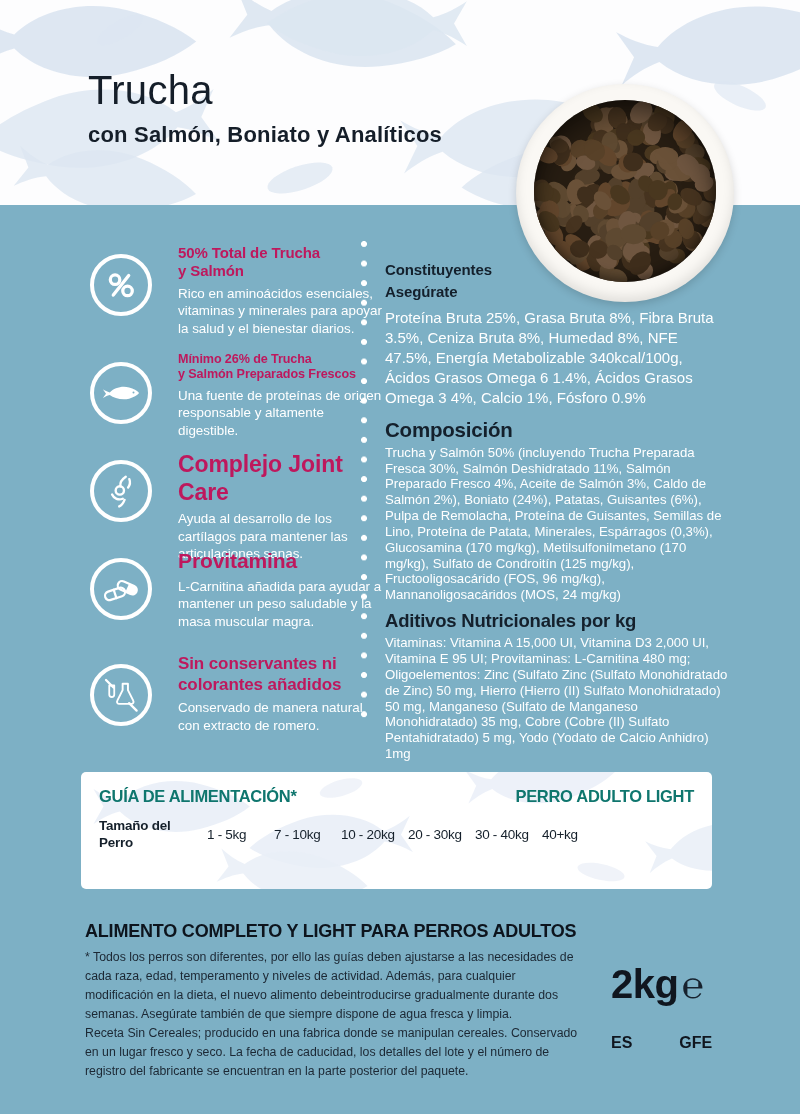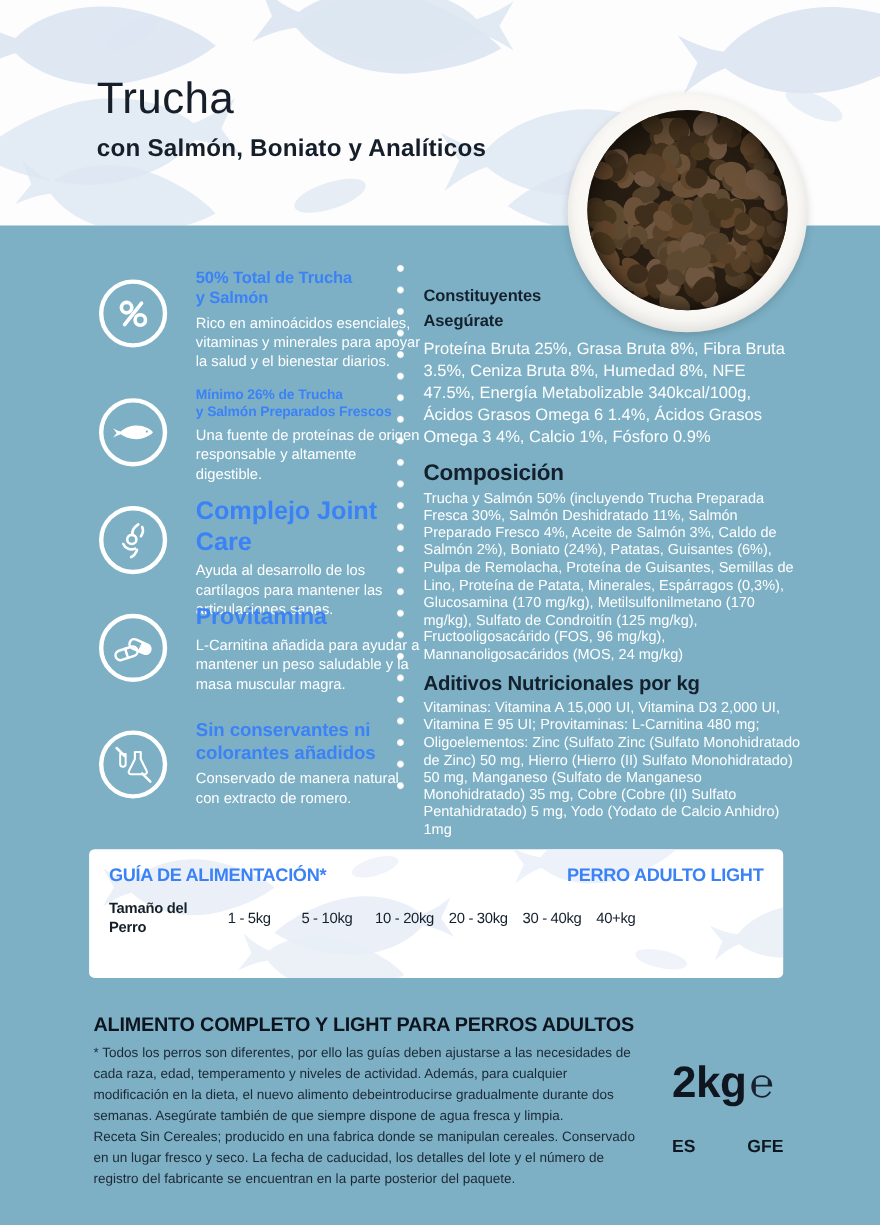--- a/index.html
+++ b/index.html
@@ -22,21 +22,21 @@
   .bowl-inner{position:absolute;left:18px;top:16px;width:182px;height:182px;border-radius:50%;
         background:#271d12;overflow:hidden;}
   .bowl-vignette{position:absolute;left:18px;top:16px;width:182px;height:182px;border-radius:50%;
         box-shadow:inset 0 10px 26px rgba(0,0,0,.5), inset 0 -4px 10px rgba(0,0,0,.3);pointer-events:none;}
 
   
   .benefit{position:absolute;left:90px;width:294px;display:flex;gap:26px;z-index:4;}
   .b-icon{flex:0 0 auto;width:54px;height:54px;border:4px solid #ffffff;border-radius:50%;
           display:flex;align-items:center;justify-content:center;margin-top:10px;}
   .b-text{flex:1;}
-  .benefit h3{margin:0 0 4px;color:#3b82f6;white-space:pre-line;line-height:1.22;letter-spacing:-.1px;}
+  .benefit h3{margin:0 0 4px;color:#be185d;white-space:pre-line;line-height:1.22;letter-spacing:-.1px;}
   .benefit p{margin:0;color:#ffffff;font-size:13.4px;line-height:1.32;}
   .b1 h3{font-size:15px;}
   .b2 h3{font-size:12.6px;}
   .b3 h3{font-size:23px;}
   .b4 h3{font-size:21px;}
   .b5 h3{font-size:17px;}
   .benefit.r1{top:244px;} .benefit.r2{top:352px;} .benefit.r3{top:450px;}
   .benefit.r4{top:548px;} .benefit.r5{top:654px;}
 
   
@@ -51,21 +51,21 @@
   .nutri .body-lg{margin:9px 0 0;width:332px;font-size:15px;line-height:1.33;}
   .nutri h2{margin:10px 0 3px;font-size:20.5px;font-weight:bold;color:#14202c;letter-spacing:-.2px;}
   .nutri h2.additives{font-size:18.5px;margin:7px 0 3px;}
   .nutri .body-sm{margin:0;font-size:13.2px;line-height:1.2;}
 
   
   .guide{position:absolute;left:81px;top:772px;width:631px;height:117px;background:#ffffff;
          border-radius:5px;z-index:4;box-sizing:border-box;padding:15px 18px 12px;overflow:hidden;}
   .guide-pattern{position:absolute;left:0;top:0;}
   .guide-head{position:relative;display:flex;justify-content:space-between;
-         font-size:16.5px;font-weight:bold;color:#3b82f6;letter-spacing:-.3px;}
+         font-size:16.5px;font-weight:bold;color:#0f766e;letter-spacing:-.3px;}
   .guide-row{position:relative;display:grid;grid-template-columns:108px repeat(5,67px) 1fr;
          align-items:center;color:#15202b;}
   .guide-row.sizes{margin-top:12px;}
   .guide-row.grams{margin-top:13px;}
   .guide-row .rlabel{font-weight:bold;font-size:13.4px;white-space:pre-line;line-height:1.25;letter-spacing:-.2px;}
   .guide-row .cell{font-size:13.5px;letter-spacing:-.3px;}
 
   
   .footer-head{position:absolute;left:85px;top:921px;z-index:4;font-size:18px;font-weight:bold;
          color:#0d141d;letter-spacing:-.2px;}
@@ -411,21 +411,21 @@
       </g>
     </svg>
     <div class="guide-head">
       <span>GUÍA DE ALIMENTACIÓN*</span>
       <span>PERRO ADULTO LIGHT</span>
     </div>
     <div class="guide-row sizes">
       <span class="rlabel">Tamaño del
 Perro</span>
       <span class="cell">1 - 5kg</span>
-      <span class="cell">5 - 10kg</span>
+      <span class="cell">7 - 10kg</span>
       <span class="cell">10 - 20kg</span>
       <span class="cell">20 - 30kg</span>
       <span class="cell">30 - 40kg</span>
       <span class="cell">40+kg</span>
     </div>
   </div>
 
   <div class="footer-head">ALIMENTO COMPLETO Y LIGHT PARA PERROS ADULTOS</div>
   <div class="footnote">
     <p>* Todos los perros son diferentes, por ello las guías deben ajustarse a las necesidades de cada raza, edad, temperamento y niveles de actividad. Además, para cualquier modificación en la dieta, el nuevo alimento debeintroducirse gradualmente durante dos semanas. Asegúrate también de que siempre dispone de agua fresca y limpia.</p>

